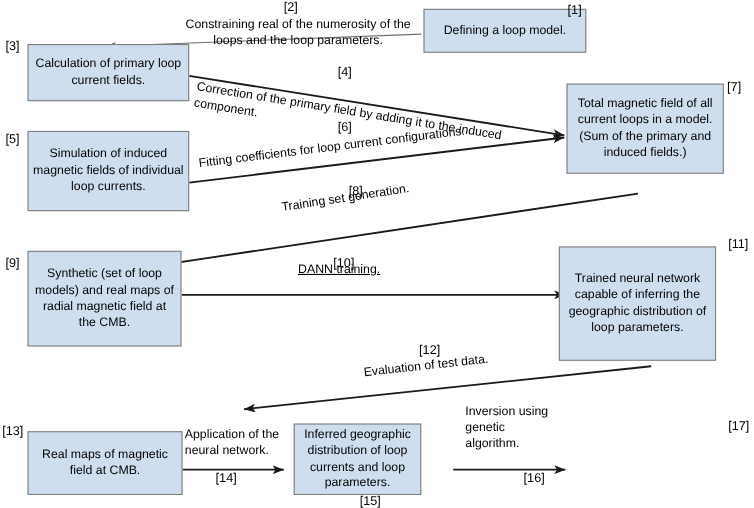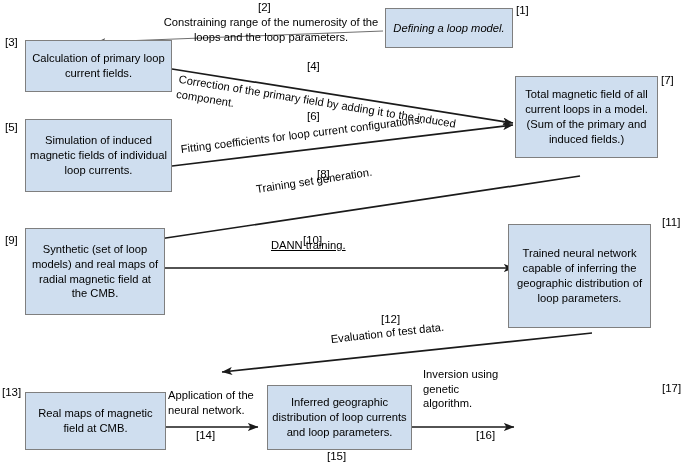--- a/index.html
+++ b/index.html
@@ -85,21 +85,21 @@
 
     <path d="M165,268 L514,268" stroke="#1a1a1a" stroke-width="1.6" fill="none" marker-end="url(#ah)"></path>
 
     <path d="M592,333 L222,372" stroke="#1a1a1a" stroke-width="1.7" fill="none" marker-end="url(#ah)"></path>
 
     <path d="M166,427 L258,427" stroke="#1a1a1a" stroke-width="1.6" fill="none" marker-end="url(#ah)"></path>
 
     <path d="M412,427 L514,427" stroke="#1a1a1a" stroke-width="1.6" fill="none" marker-end="url(#ah)"></path>
   </svg>
 
-  <div class="node" style="left:385px; top:8px; width:128px; height:40px;font-style:italic;">
+  <div class="node" style="left:385px; top:8px; width:148px; height:40px;">
     <span>Defining a loop model.</span>
   </div>
   <div class="tag" style="left:516px; top:4px;">[1]</div>
 
   <div class="node" style="left:25px; top:40px; width:147px; height:52px;">
     <span>Calculation of primary loop current fields.</span>
   </div>
   <div class="tag" style="left:5px; top:36px;">[3]</div>
 
   <div class="node" style="left:25px; top:119px; width:147px; height:73px;">
@@ -120,29 +120,29 @@
   <div class="node" style="left:508px; top:224px; width:143px; height:104px;">
     <span>Trained neural network capable of inferring the geographic distribution of loop parameters.</span>
   </div>
   <div class="tag" style="left:662px; top:216px;">[11]</div>
 
   <div class="node" style="left:25px; top:392px; width:141px; height:58px;">
     <span>Real maps of magnetic field at CMB.</span>
   </div>
   <div class="tag" style="left:2px; top:386px;">[13]</div>
 
-  <div class="node" style="left:267px; top:385px; width:145px; height:65px;">
+  <div class="node" style="left:267px; top:385px; width:116px; height:65px;">
     <span>Inferred geographic distribution of loop currents and loop parameters.</span>
   </div>
   <div class="tag centered" style="left:327px; top:450px;">[15]</div>
 
   <div class="tag" style="left:662px; top:382px;">[17]</div>
 
   <div class="tag centered" style="left:258px; top:1px;">[2]</div>
-  <div class="edge-label wrap2 centered" style="left:160px; top:15px; width:222px;">Constraining range of the numerosity of the loops and the loop parameters.</div>
+  <div class="edge-label wrap2 centered" style="left:160px; top:15px; width:222px;">Constraining real of the numerosity of the loops and the loop parameters.</div>
 
   <div class="tag centered" style="left:307px; top:60px;">[4]</div>
   <div class="edge-label wrap2" style="left:180px; top:72px; width:312px; transform:rotate(9.2deg); transform-origin:left top;">Correction of the primary field by adding it to the induced component.</div>
 
   <div class="tag centered" style="left:307px; top:110px;">[6]</div>
   <div class="edge-label" style="left:180px; top:142px; transform:rotate(-7deg); transform-origin:left top;">Fitting coefficients for loop current configurations.</div>
 
   <div class="tag centered" style="left:317px; top:168px;">[8]</div>
   <div class="edge-label" style="left:255px; top:182px; transform:rotate(-8.5deg); transform-origin:left top;">Training set generation.</div>
 

